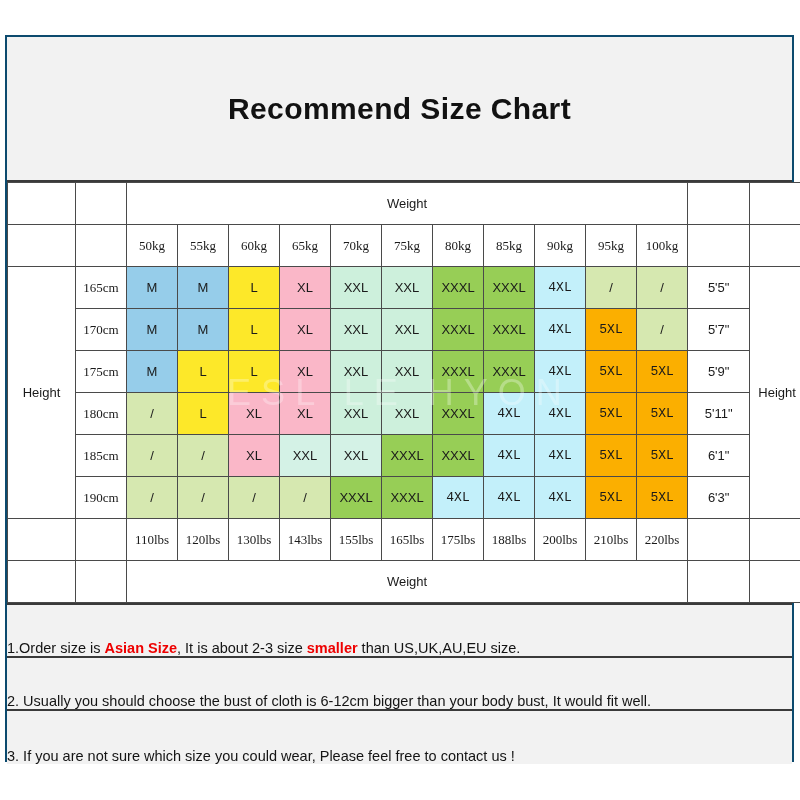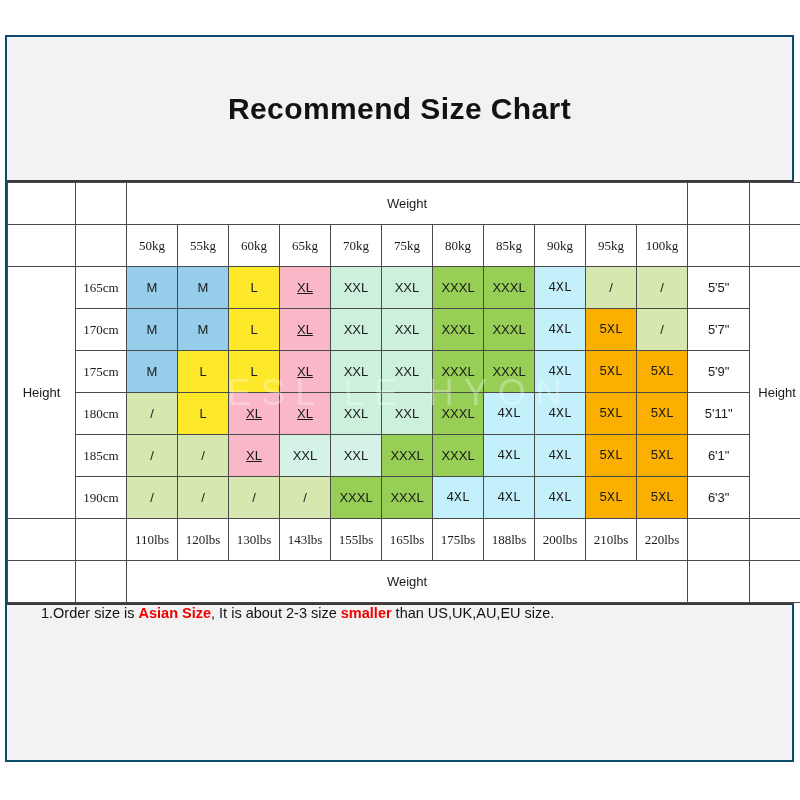--- a/index.html
+++ b/index.html
@@ -112,35 +112,34 @@
     font-size: 12.5px;
   }
   td.side-label {
     font-weight: normal;
     font-size: 13.5px;
   }
 
   
   .cell-blue   { background: #96cdea !important; }
   .cell-yellow { background: #fde829 !important; }
-  .cell-pink   { background: #fab7c8 !important; text-decoration: underline; }
+  .cell-pink   { background: #fab7c8 !important; }
   .cell-mint   { background: #cdf0dc !important; }
   .cell-mint2  { background: #d4f2e6 !important; }
   .cell-green  { background: #97ce56 !important; }
   .cell-cyan   { background: #c3f0fa !important; font-family: Liberation Mono, monospace; }
   .cell-olive  { background: #d6e8b0 !important; }
   .cell-orange { background: #fbaf00 !important; font-family: Liberation Mono, monospace; }
 
   
   .note {
     background: #f2f2f2;
     height: 53px;
     display: flex;
-    align-items: flex-start;
-    padding-left: 34px;
+    align-items: flex-end;
     box-sizing: border-box;
     border-bottom: 2px solid #3a3a3a;
     font-size: 14.5px;
     color: #141414;
   }
   .note:last-child { border-bottom: none; }
   .note .red {
     color: #ee0000;
     font-weight: bold;
   }
@@ -334,16 +333,22 @@
               </tr>
             </tbody>
         </table>
       </div>
     </div>
 
     <div>
         <div class="note">
           <div><span>1.Order size is </span><span class="red">Asian Size</span><span>, It is about 2-3 size </span><span class="red">smaller</span><span> than US,UK,AU,EU size.</span></div>
         </div>
+        <div class="note">
+          <div><span>2. Usually you should choose the bust of cloth is 6-12cm bigger than your body bust, It would fit well.</span></div>
+        </div>
+        <div class="note">
+          <div><span>3. If you are not sure which size you could wear, Please feel free to contact us !</span></div>
+        </div>
       </div>
 
   </div>
 </div>
 
 </body></html>

